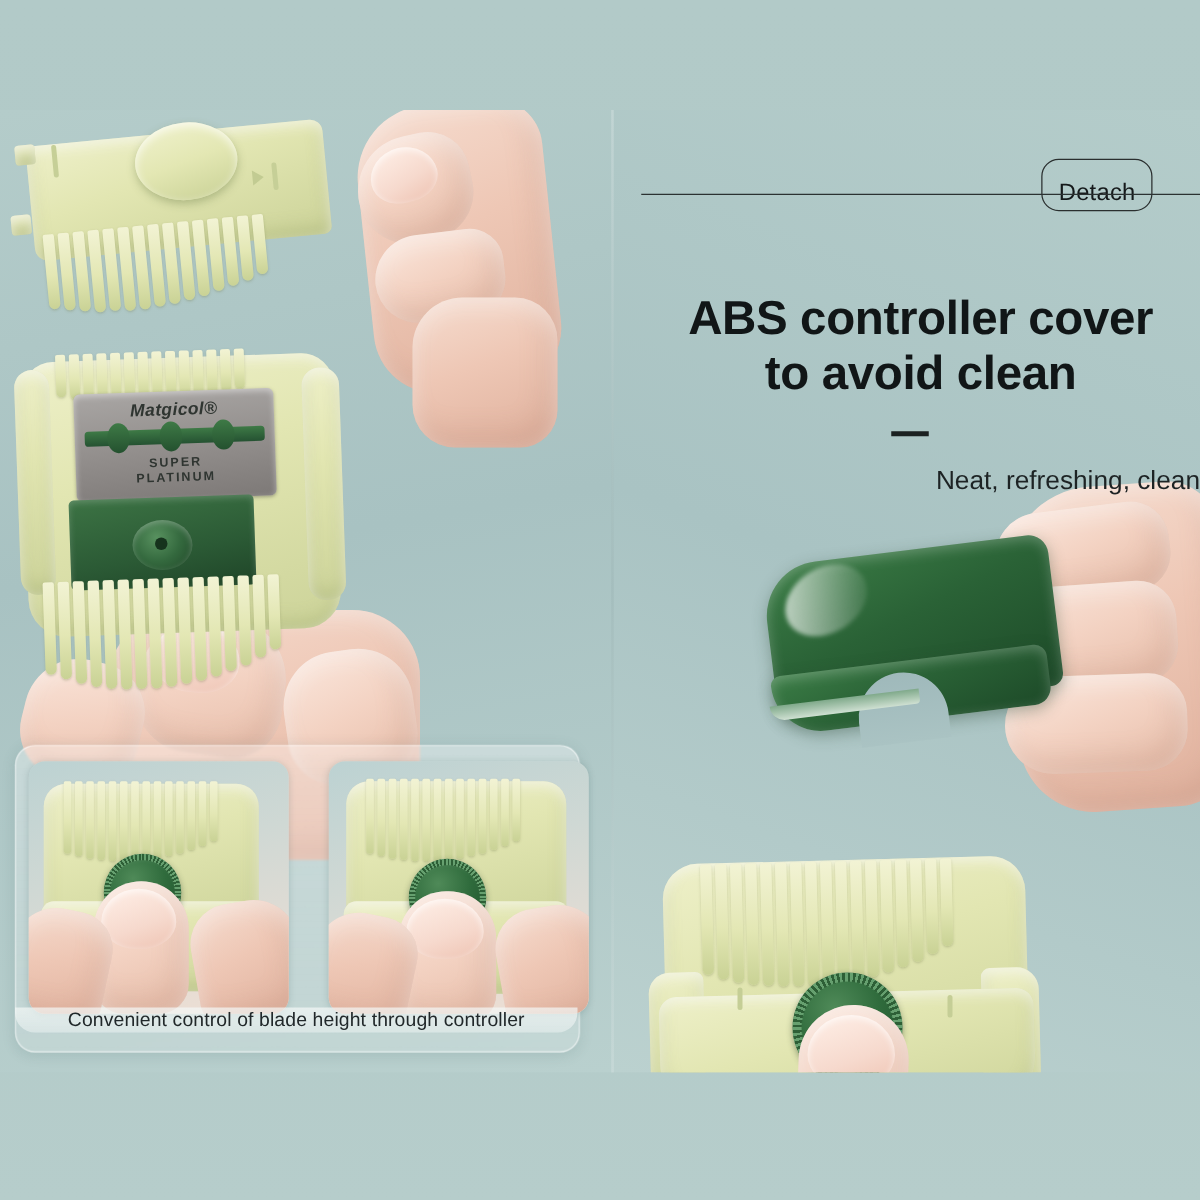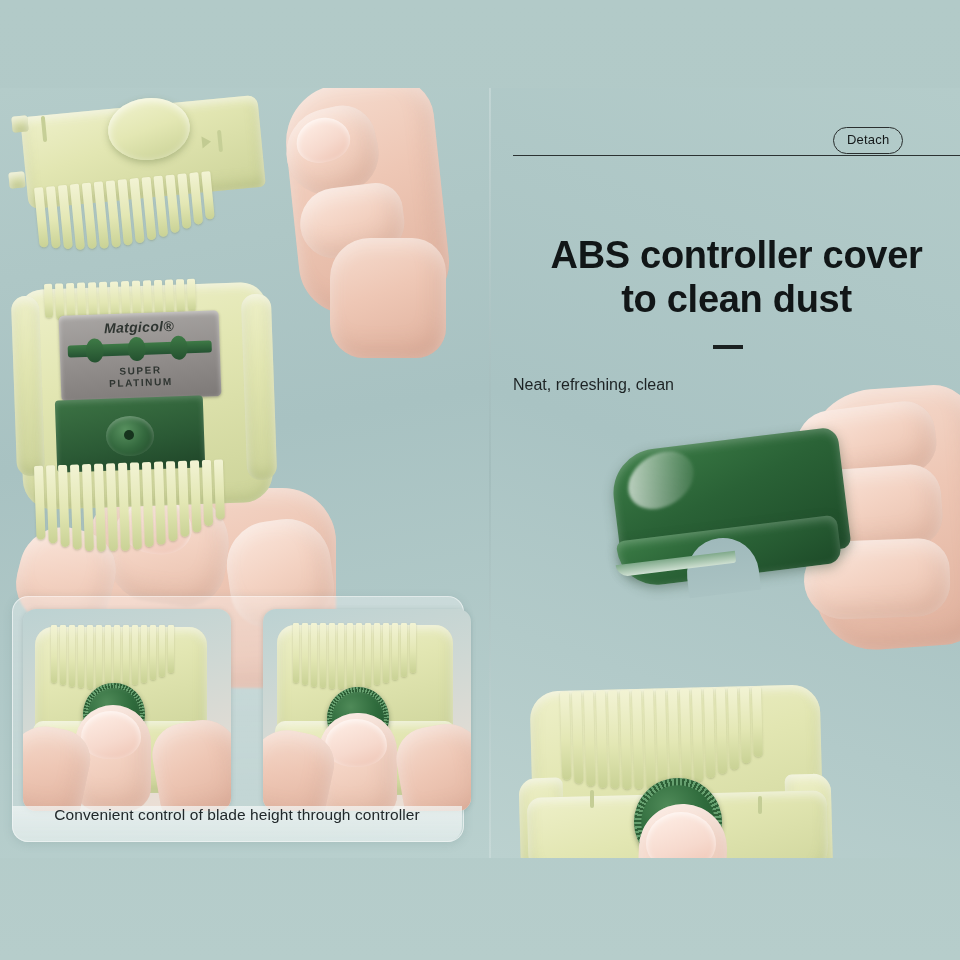--- a/index.html
+++ b/index.html
@@ -83,24 +83,24 @@
     border-radius: 50%;
     background: repeating-conic-gradient(#2d5f36 0deg 3deg, #66a06f 3deg 6deg);
     -webkit-mask: radial-gradient(circle, transparent 58%, #000 60%, #000 100%);
             mask: radial-gradient(circle, transparent 58%, #000 60%, #000 100%);
   }
 
   
   .detach-pill {
     position: absolute;
     left: 833px; top: 127px;
-    padding: 1px 13px 3px;
+    padding: 16px 13px 3px;
     border: 1.6px solid #2a2f2f;
     border-radius: 14px;
-    font-size: 13px;
+    font-size: 19px;
     color: #15191a;
     letter-spacing: .2px;
     line-height: 21px;
     background: transparent;
   }
   .rule {
     position: absolute;
     left: 513px; top: 155px;
     width: 447px; height: 0;
     border-top: 1.7px solid #2b3232;
@@ -119,22 +119,22 @@
   .mini-dash {
     position: absolute;
     left: 713px; top: 345px;
     width: 30px; height: 0;
     border-top: 4px solid #1b2121;
   }
   .subtext {
     position: absolute;
     left: 513px; top: 370px;
     width: 447px;
-    text-align: left;
-    font-size: 16px;
+    text-align: right;
+    font-size: 21px;
     line-height: 30px;
     color: #1d2324;
   }
 
   
   .inset-frame {
     position: absolute;
     left: 12px; top: 596px;
     width: 450px; height: 244px;
     background: linear-gradient(180deg, rgba(255,255,255,.34), rgba(255,255,255,.16));
@@ -150,24 +150,24 @@
     border-radius: 13px;
     overflow: hidden;
     background: linear-gradient(165deg,#bcd2d2 0%,#cfd8d4 40%,#f0dfd4 100%);
     box-shadow: 0 1px 5px rgba(80,110,110,.25);
   }
   .inset-a { left: 23px; }
   .inset-b { left: 263px; }
   .caption-bar {
     position: absolute;
     left: 12px; top: 806px;
-    width: 450px; height: 36px;
+    width: 450px; height: 20px;
     border-radius: 0 0 16px 16px;
     background: linear-gradient(180deg, rgba(244,248,247,.72), rgba(236,243,242,.55));
-    display: flex; align-items: flex-start; justify-content: center;
+    display: flex; align-items: flex-end; justify-content: center;
   }
   .caption-bar span {
     font-size: 15.5px;
     color: #21282a;
     letter-spacing: .1px;
   }
 
   
   .blade-plate {
     position: absolute;
@@ -389,21 +389,21 @@
     </div>
   </div>
 
   <div class="seam"></div>
 
   <div class="detach-pill">Detach</div>
   <div class="rule"></div>
 
   <div class="headline">
     <div>ABS controller cover</div>
-    <div>to clean dust</div>
+    <div>to avoid clean</div>
   </div>
 
   <div class="mini-dash"></div>
 
   <div class="subtext">
     <div>Neat, refreshing, clean</div>
   </div>
 
   <div class="inset-frame"></div>
 

